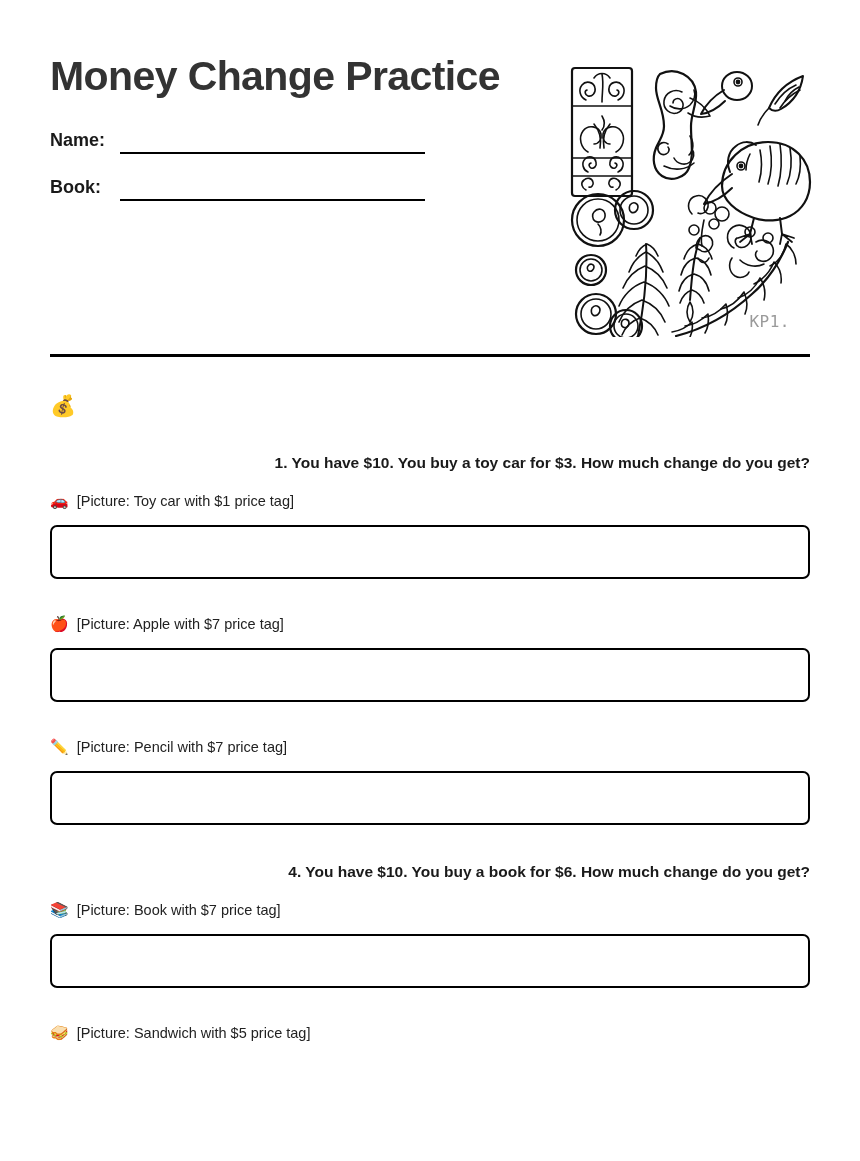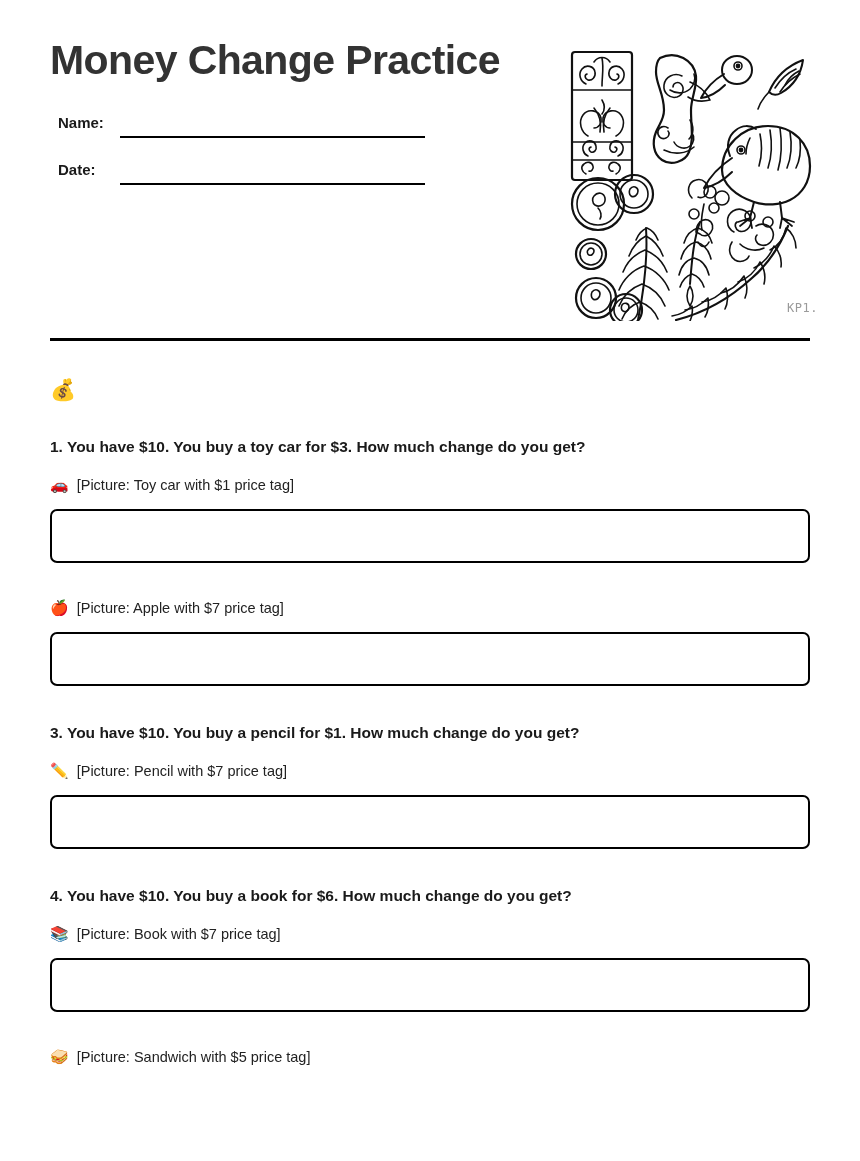--- a/index.html
+++ b/index.html
@@ -13,21 +13,21 @@
     overflow: hidden;
     font-family: "Liberation Sans", sans-serif;
     color: #1a1a1a;
     position: relative;
   }
   .page {
     position: relative;
     width: 860px;
     height: 1161px;
     box-sizing: border-box;
-    padding: 0 50px;
+    padding: 16px 50px;
   }
 
   
   .header {
     position: relative;
     height: 300px;
     padding-top: 38px;
   }
   .worksheet-title {
     font-size: 41px;
@@ -40,23 +40,23 @@
   .field-block {
     margin-top: 26px;
     width: 375px;
   }
   .field-row {
     position: relative;
     height: 47px;
   }
   .field-label {
     position: absolute;
-    left: 8px;
+    left: 0;
     top: 4px;
-    font-size: 15px;
+    font-size: 18px;
     font-weight: bold;
     color: #1a1a1a;
   }
   .field-line {
     position: absolute;
     left: 70px;
     right: 0;
     top: 26px;
     height: 0;
     border-bottom: 2px solid #000000;
@@ -70,23 +70,23 @@
     width: 254px;
     height: 275px;
   }
   .illustration svg {
     display: block;
     width: 100%;
     height: 100%;
   }
   .artist-mark {
     position: absolute;
-    right: 0;
+    right: 28px;
     bottom: 6px;
-    font-size: 12px;
+    font-size: 16px;
     letter-spacing: 0.5px;
     color: #9a9a9a;
     font-family: "DejaVu Sans Mono", monospace;
   }
 
   
   .section-divider {
     height: 0;
     border-bottom: 3px solid #000000;
     margin: 0 0 0 0;
@@ -104,20 +104,21 @@
     color: #333333;
   }
   .section-heading .emoji {
     font-size: 21px;
     line-height: 1;
   }
 
   
   .question-block {
     margin-top: 37px;
+    text-align: right;
   }
   .question-text {
     font-size: 15.5px;
     font-weight: bold;
     color: #1a1a1a;
     line-height: 1.35;
     margin: 0;
   }
   .picture-note {
     display: flex;
@@ -148,21 +149,21 @@
   <div class="header">
 
     <h1 class="worksheet-title">Money Change Practice</h1>
 
     <div class="field-block">
       <div class="field-row">
         <span class="field-label">Name:</span>
         <span class="field-line"></span>
       </div>
       <div class="field-row">
-        <span class="field-label">Date:</span>
+        <span class="field-label">Book:</span>
         <span class="field-line"></span>
       </div>
     </div>
 
     <div class="illustration">
       <svg viewBox="0 0 254 275" xmlns="http://www.w3.org/2000/svg" fill="none" stroke="#111111" stroke-width="1.6" stroke-linecap="round" stroke-linejoin="round">
 
         <g>
           <rect x="8" y="6" width="60" height="128" rx="3" stroke-width="2.2"></rect>
           <line x1="8" y1="44" x2="68" y2="44"></line>
@@ -325,21 +326,20 @@
 
     <div class="question-block">
       <div class="picture-note">
         <span class="emoji">🍎</span>
         <span>[Picture: Apple with $7 price tag]</span>
       </div>
       <div class="answer-box"></div>
     </div>
 
     <div class="question-block">
-      <p class="question-text">3. You have $10. You buy a pencil for $1. How much change do you get?</p>
       <div class="picture-note">
         <span class="emoji">✏️</span>
         <span>[Picture: Pencil with $7 price tag]</span>
       </div>
       <div class="answer-box"></div>
     </div>
 
     <div class="question-block">
       <p class="question-text">4. You have $10. You buy a book for $6. How much change do you get?</p>
       <div class="picture-note">

